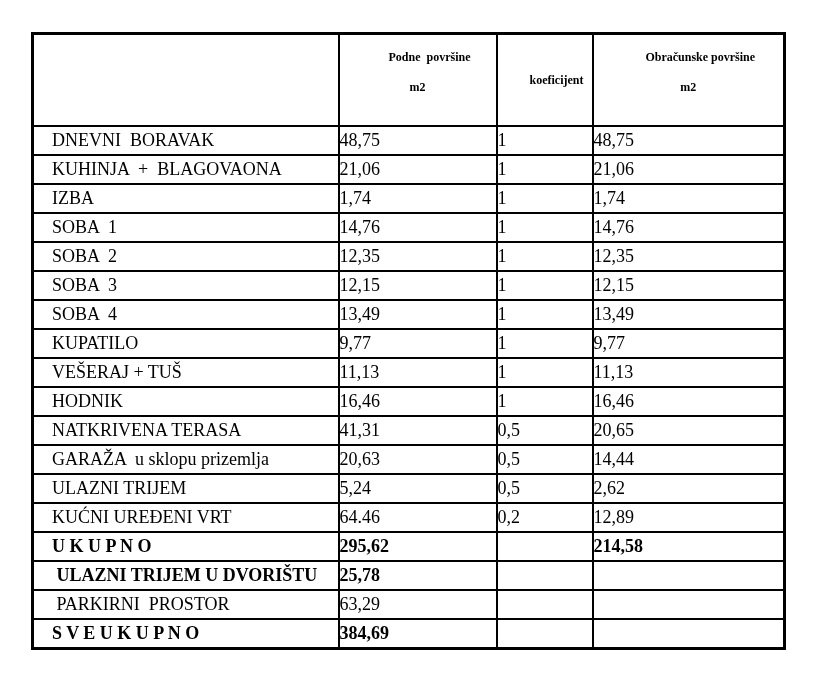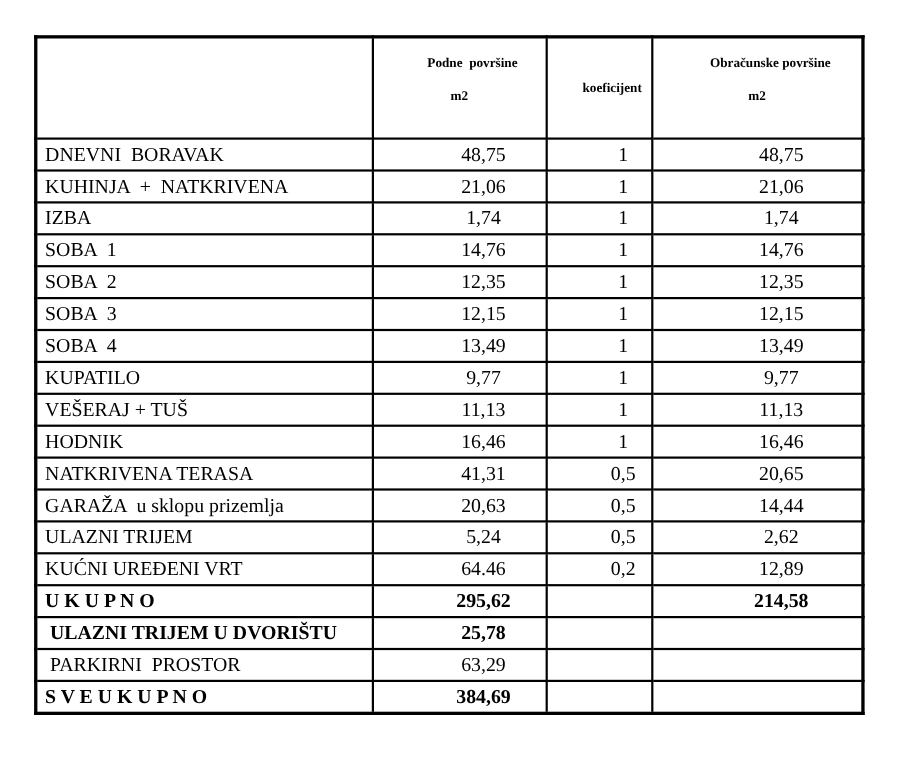--- a/index.html
+++ b/index.html
@@ -41,26 +41,25 @@
     white-space: pre-wrap;
   }
   .area-table tbody td {
     height: 27px;
     font-size: 18px;
     vertical-align: middle;
     line-height: 1.1;
   }
   .area-table tbody td.name {
     text-align: left;
-    padding-left: 7px;
+    padding-left: 18px;
     white-space: pre-wrap;
   }
   .area-table tbody td.num {
-    text-align: center;
-    padding-left: 44px;
+    text-align: left;
   }
   .area-table tbody tr.bold td {
     font-weight: bold;
   }
   .hdr-sub { display: block; }
 </style>
 </head>
 <body>
 
 <table class="area-table">
@@ -89,21 +88,21 @@
     </tr>
   </thead>
   <tbody>
       <tr>
         <td class="name">DNEVNI  BORAVAK</td>
         <td class="num">48,75</td>
         <td class="num">1</td>
         <td class="num">48,75</td>
       </tr>
       <tr>
-        <td class="name">KUHINJA  +  NATKRIVENA</td>
+        <td class="name">KUHINJA  +  BLAGOVAONA</td>
         <td class="num">21,06</td>
         <td class="num">1</td>
         <td class="num">21,06</td>
       </tr>
       <tr>
         <td class="name">IZBA</td>
         <td class="num">1,74</td>
         <td class="num">1</td>
         <td class="num">1,74</td>
       </tr>

